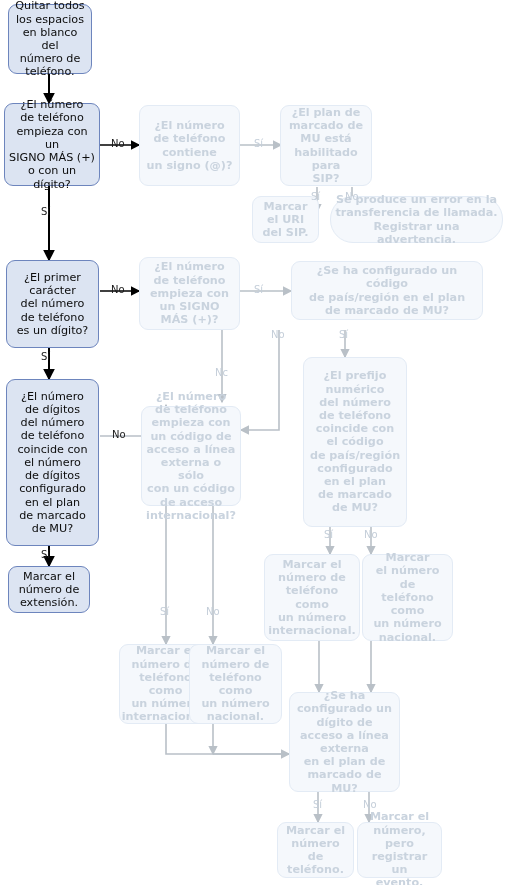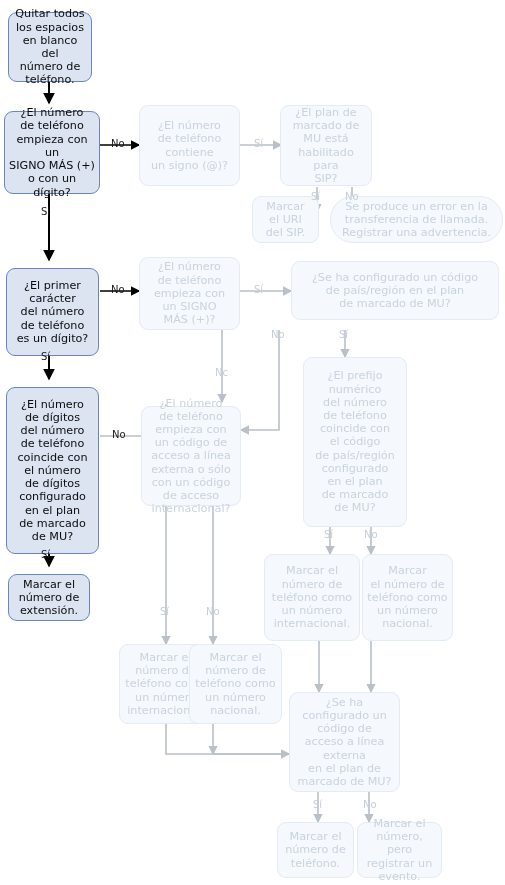--- a/index.html
+++ b/index.html
@@ -18,28 +18,28 @@
     line-height:1.18;
     white-space:pre-line;
   }
   
   .node.active{
     background:#dce4f2;
     border:1.3px solid #6d85bd;
     color:#0c0c0c;
     font-size:11.2px;
     box-shadow:0 0 0 0 rgba(0,0,0,0);
-    margin-top:8px;
   }
   
   .node.dim{
     background:#f5f8fc;
     border:1.2px solid #e3ebf5;
     color:#c9d3de;
     font-size:11.2px;
+    font-weight:bold;
   }
   .node.dim.wide{font-size:11.2px;}
 
   .lbl{
     position:absolute;
     font-size:10px;
     line-height:1;
     white-space:nowrap;
   }
   .lbl.active{color:#1a1a1a;}
@@ -171,21 +171,21 @@
 SIP?</div>
 
   <div class="node dim" style="left:252px;top:196px;width:67px;height:47px;">Marcar
 el URI
 del SIP.</div>
 
   <div class="node dim" style="left:330px;top:196px;width:173px;height:47px;border-radius:23px;">Se produce un error en la
 transferencia de llamada.
 Registrar una advertencia.</div>
 
-  <div class="node dim wide" style="left:291px;top:261px;width:208px;height:59px;">¿Se ha configurado un código
+  <div class="node dim wide" style="left:291px;top:261px;width:192px;height:59px;">¿Se ha configurado un código
 de país/región en el plan
 de marcado de MU?</div>
 
   <div class="node dim" style="left:303px;top:357px;width:104px;height:170px;">¿El prefijo
 numérico
 del número
 de teléfono
 coincide con
 el código
 de país/región
@@ -201,21 +201,21 @@
 internacional.</div>
 
   <div class="node dim" style="left:362px;top:554px;width:91px;height:87px;">Marcar
 el número de
 teléfono como
 un número
 nacional.</div>
 
   <div class="node dim" style="left:289px;top:692px;width:111px;height:100px;">¿Se ha
 configurado un
-código de
+dígito de
 acceso a línea
 externa
 en el plan de
 marcado de MU?</div>
 
   <div class="node dim" style="left:277px;top:822px;width:77px;height:56px;">Marcar el
 número de
 teléfono.</div>
 
   <div class="node dim" style="left:357px;top:822px;width:85px;height:56px;">Marcar el

